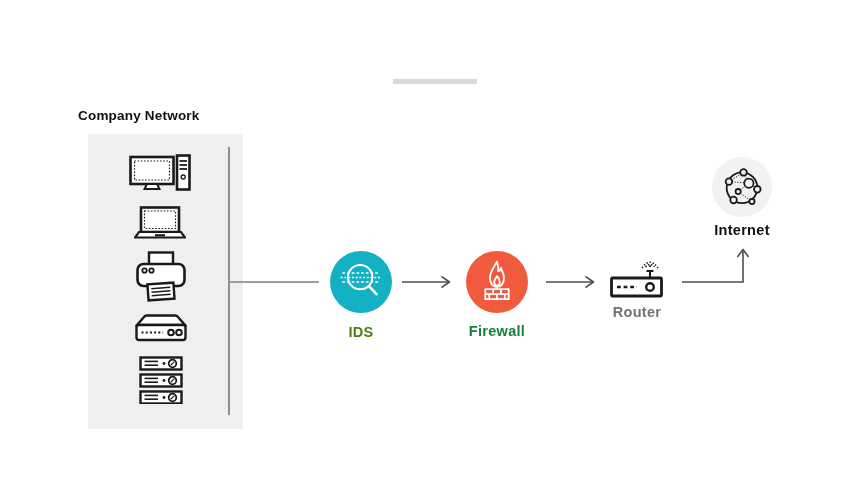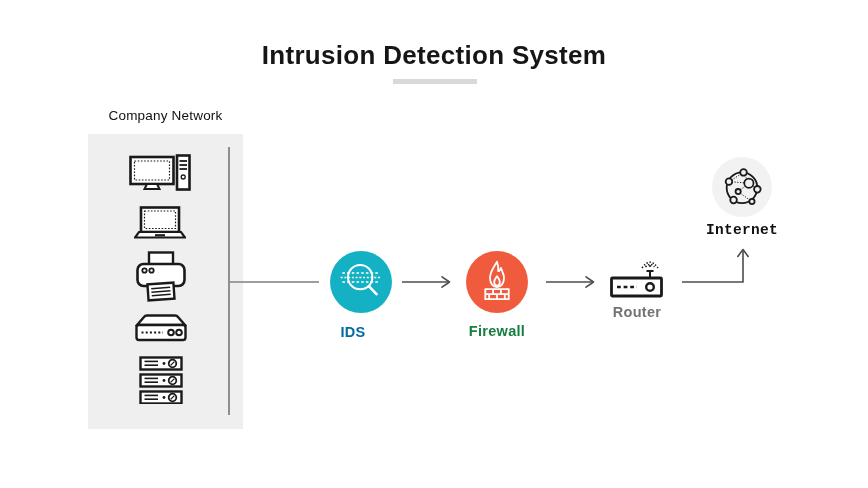--- a/index.html
+++ b/index.html
@@ -8,48 +8,47 @@
     font-family:"Liberation Sans", sans-serif; overflow:hidden; color:#161616;
   }
   .title {
     position:absolute; left:0; top:40px; width:868px; text-align:center;
     font-size:26px; font-weight:bold; letter-spacing:0.3px; color:#161616;
   }
   .title-underline {
     position:absolute; left:393px; top:79px; width:84px; height:5px; background:#d9d9d9;
   }
   .cn-label {
-    position:absolute; left:78px; top:108px; width:175px; text-align:center;
-    font-size:13.5px; font-weight:normal; letter-spacing:0.2px; color:#111;
+    position:absolute; left:78px; top:108px; width:175px; text-align:left;
+    font-size:13.5px; font-weight:bold; letter-spacing:0.2px; color:#111;
   }
   .panel { position:absolute; left:88px; top:134px; width:155px; height:295px; background:#efefef; }
   .vline { position:absolute; left:228px; top:147px; width:2px; height:268px; background:#8e8e8e; }
   .connector { position:absolute; left:230px; top:281px; width:89px; height:2px; background:#9e9e9e; }
   .icon-abs { position:absolute; }
   .node-circle {
     position:absolute; width:62px; height:62px; border-radius:50%;
     display:flex; align-items:center; justify-content:center;
   }
   .ids-circle { left:330px; top:251px; background:#14b1c4; }
   .fw-circle { left:466px; top:251px; background:#f15b3d; }
   .net-circle { left:712px; top:157px; width:60px; height:60px; background:#f2f2f2; }
   .node-label {
     position:absolute; text-align:center; font-size:14.5px; font-weight:bold; letter-spacing:0.3px;
   }
-  .ids-label { left:313px; top:324px; width:80px; color:#0369a1; }
+  .ids-label { left:321px; top:324px; width:80px; color:#4d7c0f; }
   .fw-label  { left:457px; top:323px; width:80px; color:#15803d; }
   .router-label { left:597px; top:304px; width:80px; color:#737373; }
-  .internet-label { left:702px; top:222px; width:80px; color:#111;font-family:Liberation Mono, monospace; }
+  .internet-label { left:702px; top:222px; width:80px; color:#111; }
 </style>
 </head>
 <body>
 
 <div class="canvas">
 
-  <div class="title">Intrusion Detection System</div>
   <div class="title-underline"></div>
 
   <div class="cn-label">Company Network</div>
   <div class="panel"></div>
   <div class="vline"></div>
 
   <svg class="icon-abs" style="left:129px;top:154px" width="62" height="39" viewBox="0 0 62 39">
     <g fill="#fff" stroke="#1a1a1a">
       <rect x="1.5" y="3" width="43" height="27" stroke-width="2.6"></rect>
       <rect x="5.5" y="7" width="35" height="19" fill="none" stroke-width="1.2" stroke-dasharray="1.6 1.6"></rect>

